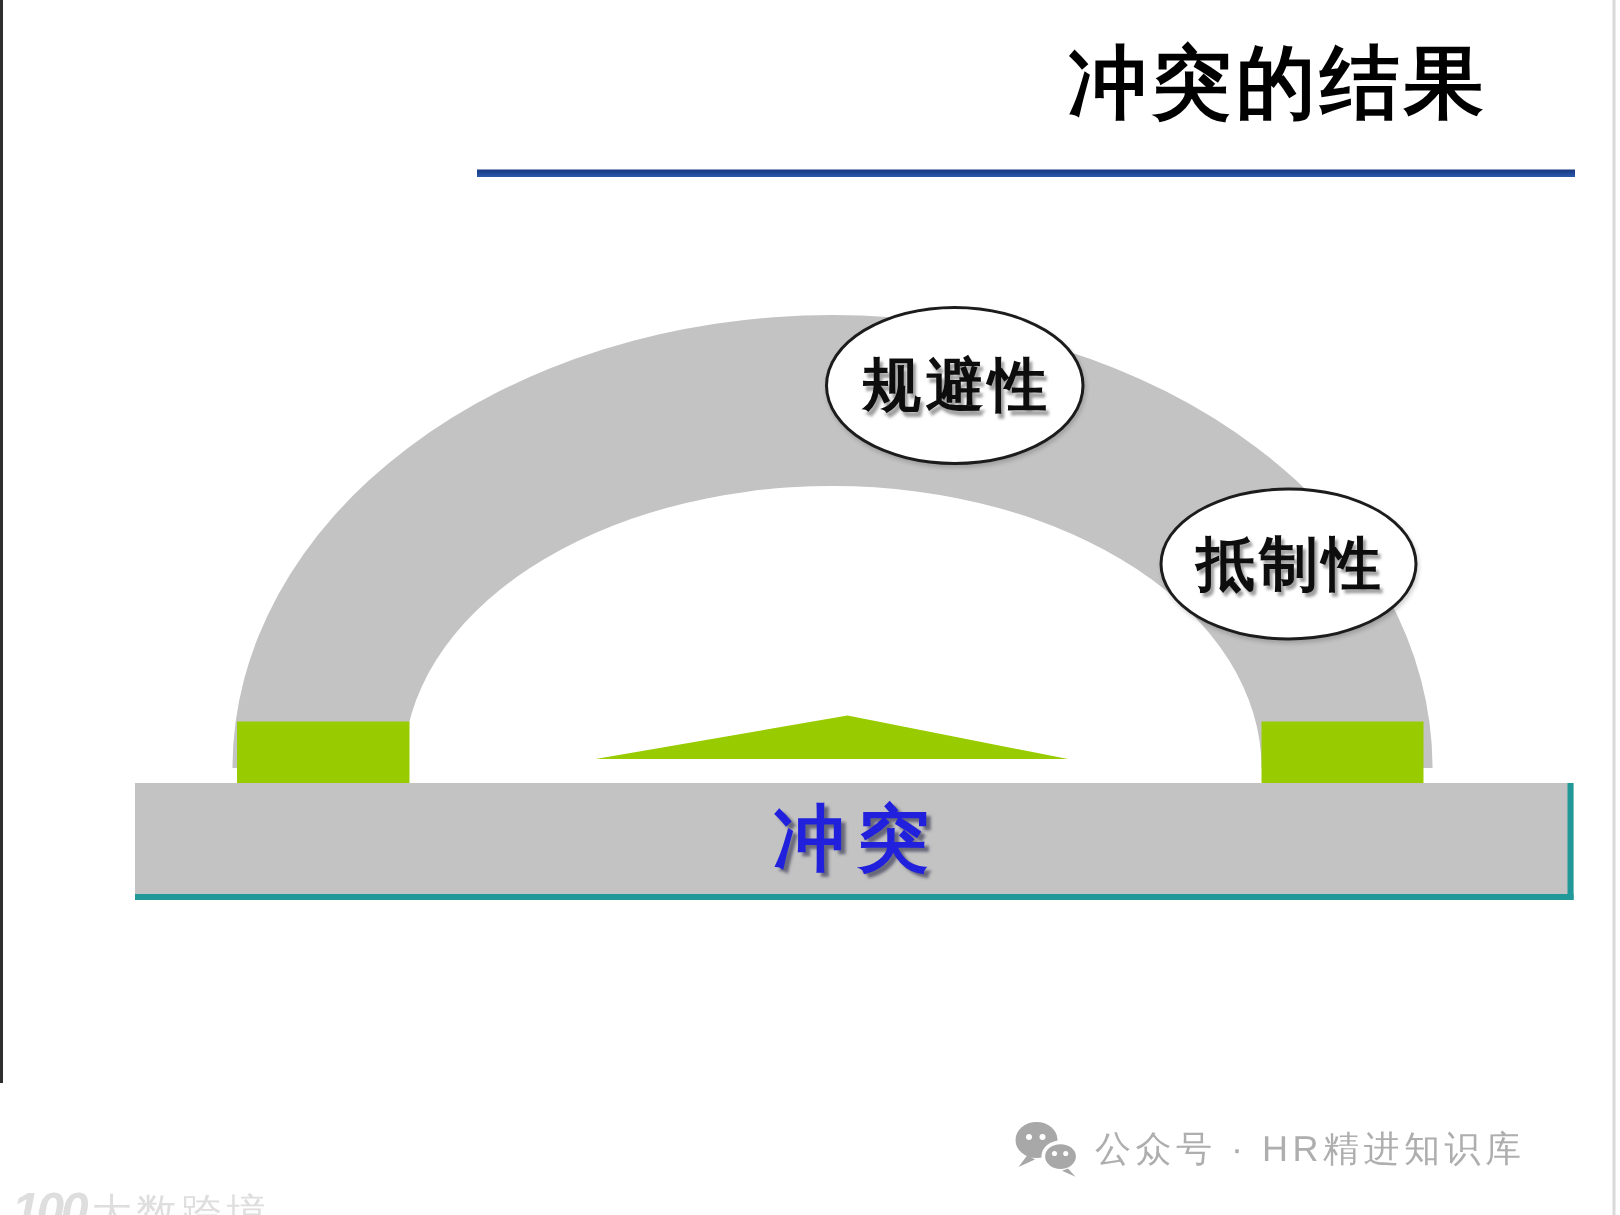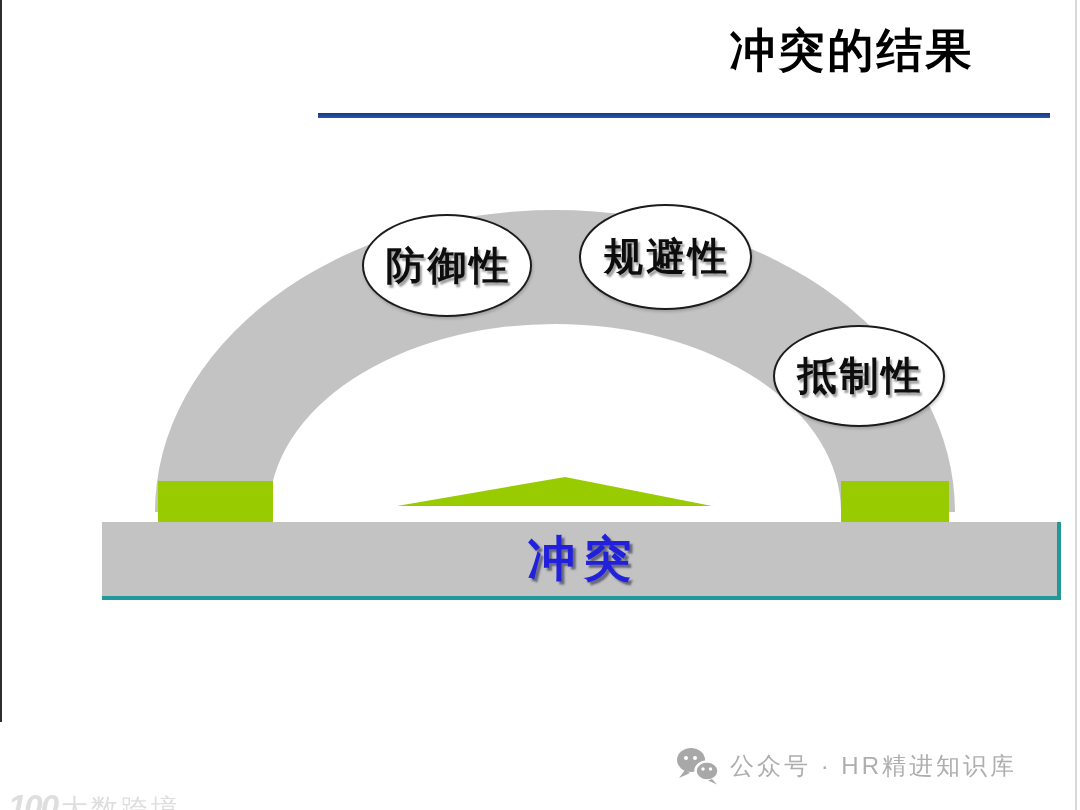--- a/index.html
+++ b/index.html
@@ -8,39 +8,39 @@
 
   .slide { position: absolute; inset: 0; background: #ffffff; }
 
   
   .edge-left  { position: absolute; left: 0; top: 0; width: 2px; height: 722px; background: #2e2e2e; }
   .edge-right { position: absolute; left: 1075px; top: 0; width: 2px; height: 810px; background: #d9d9d9; }
 
   
   .title {
     position: absolute; left: 712px; top: 20px; width: 280px;
-    font-size: 46px; font-weight: 700; color: #000;
+    font-size: 53px; font-weight: 700; color: #000;
     letter-spacing: 3px; text-align: center; white-space: nowrap;
   }
   .title-divider {
     position: absolute; left: 318px; top: 113px; width: 732px; height: 5px;
     background: linear-gradient(#16387f, #2a57ad);
   }
 
   
   .arch-svg { position: absolute; left: 0; top: 0; }
 
   
   .green-block { position: absolute; background: #99cc00; }
   .green-block.left  { left: 158px; top: 481px; width: 115px; height: 42px; }
   .green-block.right { left: 841px; top: 481px; width: 108px; height: 42px; }
 
   
   .base-bar {
-    position: absolute; left: 102px; top: 522px; width: 959px; height: 78px;
+    position: absolute; left: 90px; top: 522px; width: 959px; height: 78px;
     background: #c3c3c3;
     border-right: 4px solid #219999;
     border-bottom: 4px solid #219999;
     display: flex; align-items: center; justify-content: center;
   }
   .base-label {
     font-size: 48px; font-weight: 700; color: #2020dd;
     letter-spacing: 8px; padding-left: 8px;
     text-shadow: 3px 3px 2px rgba(55, 55, 85, 0.65);
   }
@@ -52,21 +52,21 @@
     display: flex; align-items: center; justify-content: center;
     box-shadow: 1px 2px 3px rgba(0,0,0,0.18);
   }
   .node span {
     font-size: 39px; font-weight: 700; color: #0d0d0d;
     letter-spacing: 3px; padding-left: 3px; white-space: nowrap;
     text-shadow: 2px 3px 2px rgba(0,0,0,0.38);
   }
   .node.n0 { left: 162px; top: 317px; width: 183px; height: 101px; }
   .node.n1 { left: 362px; top: 214px; width: 170px; height: 103px; }
-  .node.n2 { left: 579px; top: 204px; width: 173px; height: 106px; align-items: center; }
+  .node.n2 { left: 550px; top: 204px; width: 173px; height: 106px; align-items: center; }
   .node.n3 { left: 773px; top: 325px; width: 172px; height: 102px; }
 
   
   .footer-watermark {
     position: absolute; left: 8px; top: 766px;
     display: flex; align-items: flex-end; gap: 4px;
     color: #dedede; text-shadow: 0 0 1px #ffffff;
     user-select: none;
     margin-top: 24px;
   }
@@ -103,23 +103,20 @@
     <polygon points="397,506 565,477 712,506" fill="#99cc00"></polygon>
   </svg>
 
   <div class="green-block left"></div>
   <div class="green-block right"></div>
 
   <div class="base-bar">
     <span class="base-label">冲突</span>
   </div>
 
-  <div class="node n1">
-    <span>防御性</span>
-  </div>
   <div class="node n2">
     <span>规避性</span>
   </div>
   <div class="node n3">
     <span>抵制性</span>
   </div>
 
   <div class="footer-watermark">
     <span class="wm-logo">100</span>
     <span class="wm-text">大数跨境</span>

